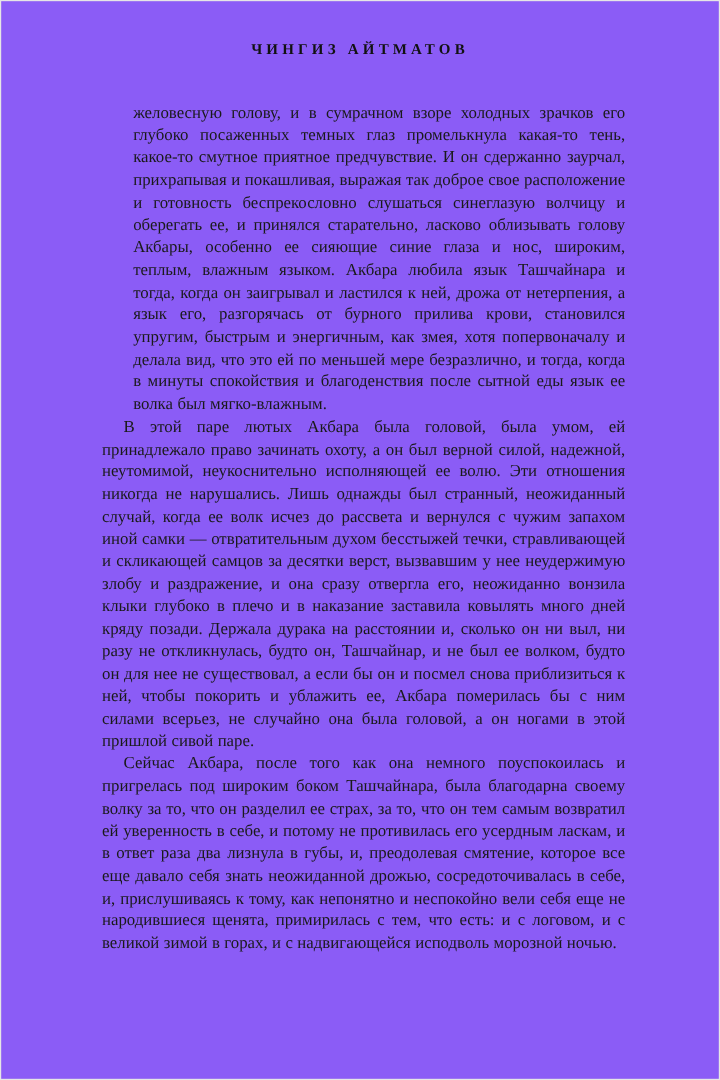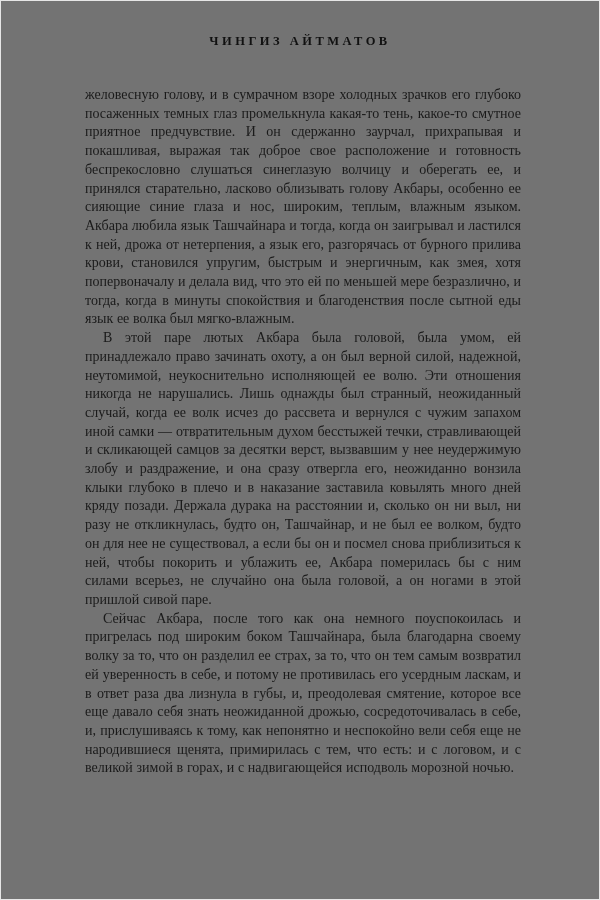--- a/index.html
+++ b/index.html
@@ -6,21 +6,21 @@
       margin: 0;
       padding: 0;
       background: #ffffff;
       font-family: "Liberation Serif", "DejaVu Serif", serif;
       color: #1a1a1a;
     }
     .page {
       position: relative;
       width: 600px;
       height: 900px;
-      background: #737373;
+      background: #8b5cf6;
       box-sizing: border-box;
       border: 1px solid #e6e6e6;
       overflow: hidden;
     }
     .running-head {
       position: absolute;
       top: 33px;
       left: 0;
       width: 100%;
       text-align: center;
@@ -40,20 +40,21 @@
       hyphens: auto;
       -webkit-hyphens: auto;
       word-spacing: 0.2px;
     }
     .page-body p {
       margin: 0;
       text-indent: 18px;
     }
     .page-body p.continuation {
       text-indent: 0;
+      margin-left: 26px;
     }
     .page-footer {
       position: absolute;
       bottom: 22px;
       left: 0;
       width: 100%;
       text-align: center;
       font-size: 13px;
       color: #111;
     }

